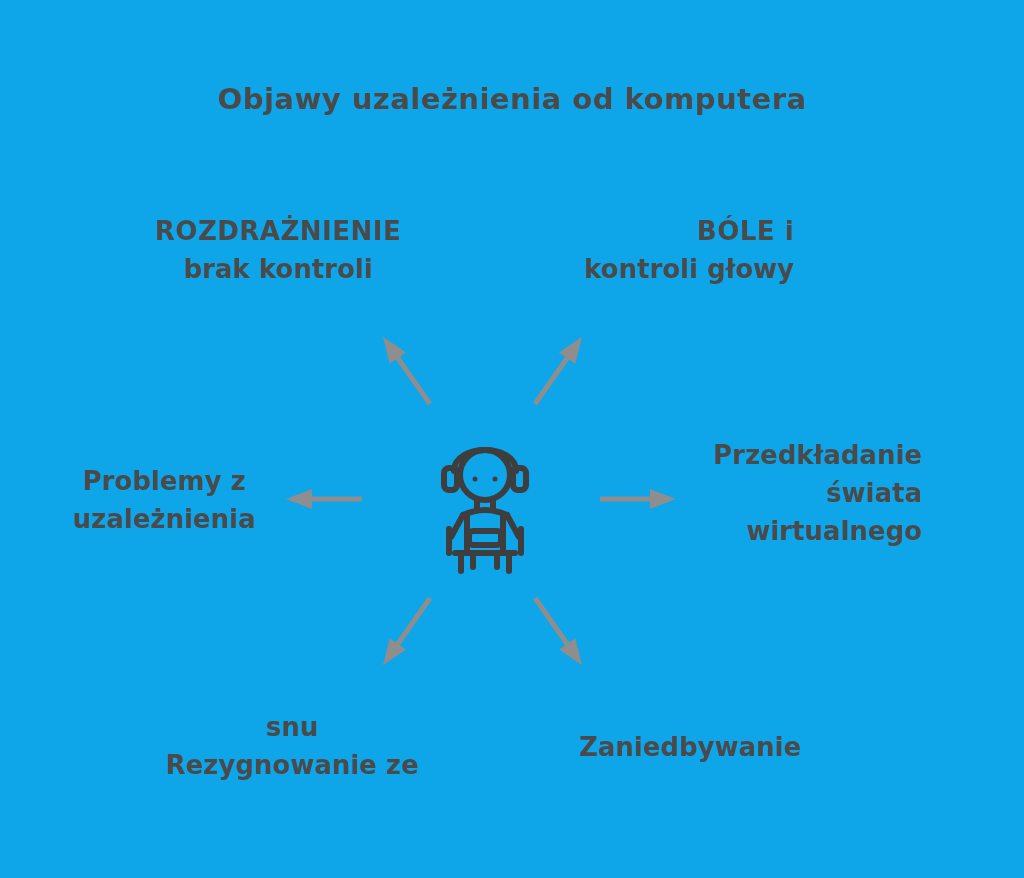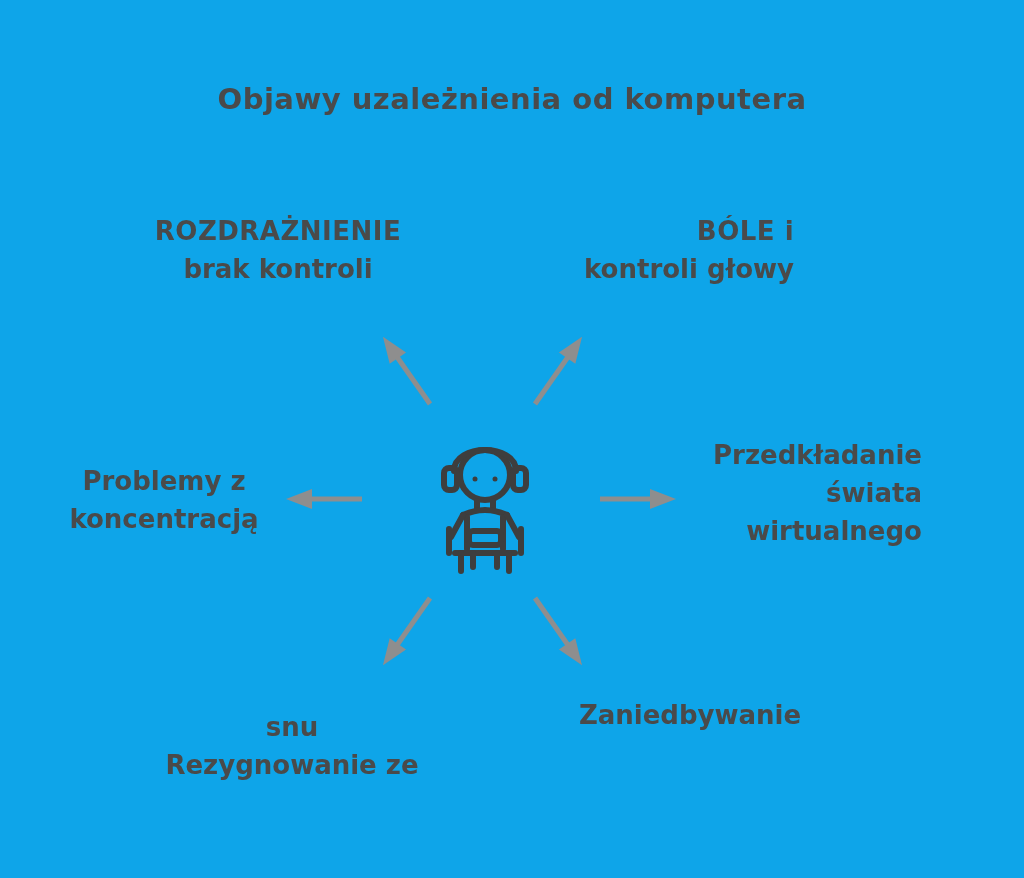--- a/index.html
+++ b/index.html
@@ -66,35 +66,35 @@
     <div>brak kontroli</div>
   </div>
 
   <div class="label left-align" style="left:584px;top:212px;">
     <div class="caps">BÓLE i</div>
     <div>kontroli głowy</div>
   </div>
 
   <div class="label center-align" style="left:164px;top:462px;">
     <div>Problemy z</div>
-    <div>koncentracją</div>
+    <div>uzależnienia</div>
   </div>
 
   <div class="label left-align" style="left:713px;top:436px;">
     <div>Przedkładanie</div>
     <div>świata</div>
     <div>wirtualnego</div>
   </div>
 
   <div class="label center-align" style="left:292px;top:708px;">
     <div>snu</div>
     <div>Rezygnowanie ze</div>
   </div>
 
-  <div class="label center-align" style="left:690px;top:696px;">
+  <div class="label center-align" style="left:690px;top:728px;">
     <div>Zaniedbywanie</div>
   </div>
 
   <svg class="arrows" width="1024" height="878" viewBox="0 0 1024 878">
     <g stroke="#8e8e8e" fill="#8e8e8e" stroke-width="5" stroke-linecap="butt">
 
       <g transform="translate(430,404) rotate(-125)">
         <line x1="0" y1="0" x2="58" y2="0"></line>
         <polygon points="56,-10 82,0 56,10" stroke="none"></polygon>
       </g>

